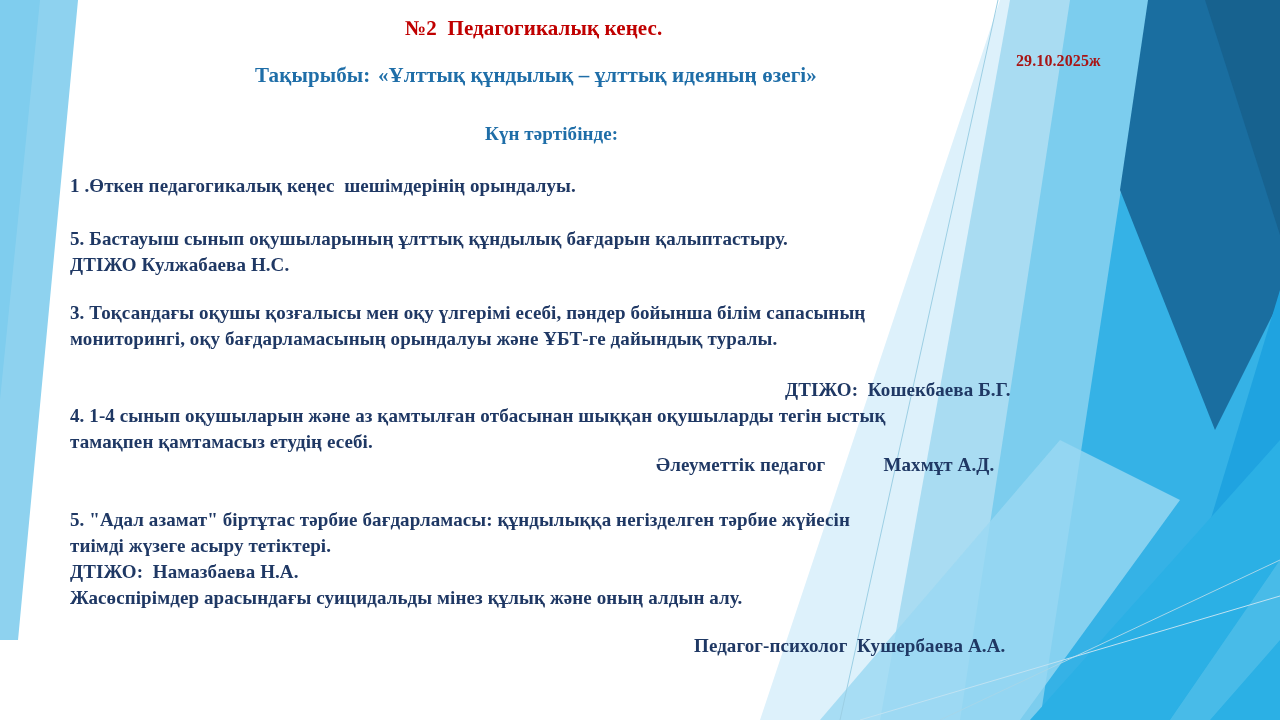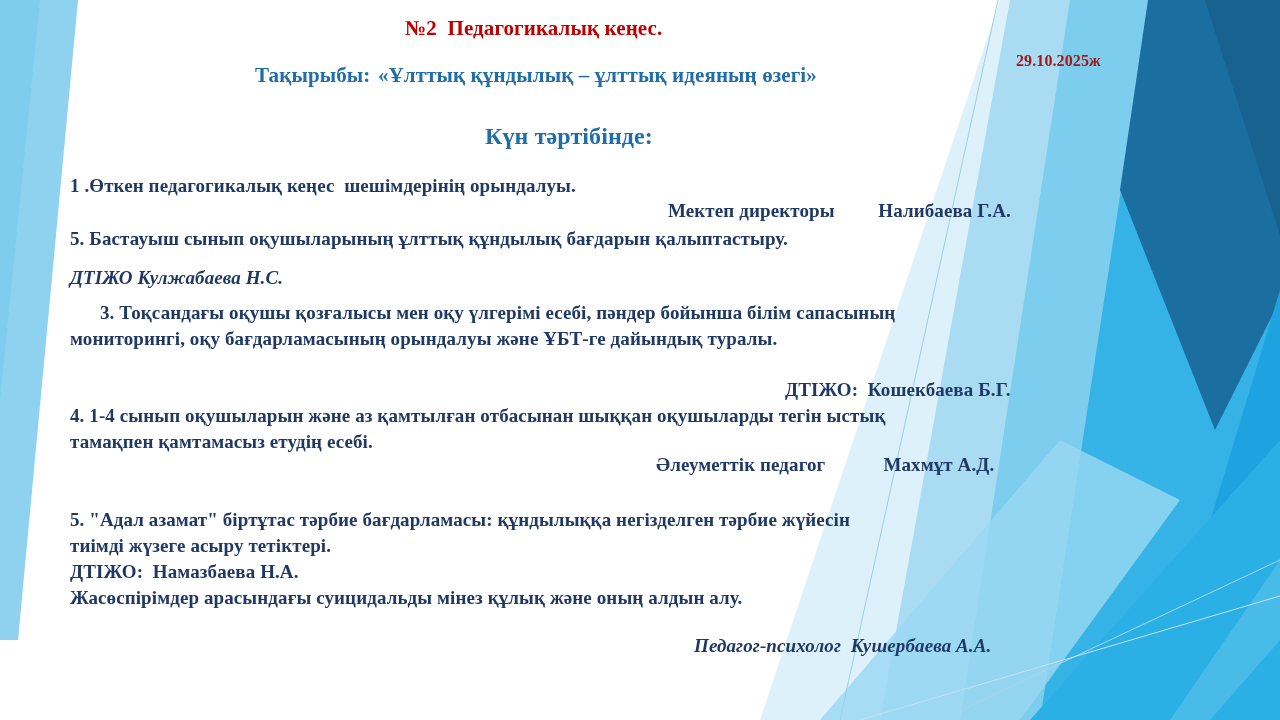--- a/index.html
+++ b/index.html
@@ -54,21 +54,21 @@
     font-weight: bold;
     margin-top: 16px;
   }
 
   .subject {
     color: #1f6ea8;
     font-size: 21px;
   }
   .agenda-head {
     color: #1f6ea8;
-    font-size: 24px;
+    font-size: 19px;
   }
 
   .body-line {
     color: #1f3864;
     font-size: 19px;
   }
   .name-line {
     color: #1f3864;
     font-size: 19px;
   }
@@ -110,42 +110,41 @@
     <div class="line date-red" style="left:1016px; top:36px;">29.10.2025ж</div>
 
     <div class="line subject" style="left:255px; top:63px;">Тақырыбы:</div>
 
     <div class="line subject" style="left:378px; top:63px;">«Ұлттық құндылық – ұлттық идеяның өзегі»</div>
 
     <div class="line agenda-head" style="left:485px; top:123px;">Күн тәртібінде:</div>
 
     <div class="line body-line" style="left:70px; top:175px;">1 .Өткен педагогикалық кеңес  шешімдерінің орындалуы.</div>
 
-    <div class="line name-line" style="left:668px; top:200px;">Мектеп директоры         Налибаева Г.А.</div>
 
     <div class="line body-line" style="left:70px; top:228px;">5. Бастауыш сынып оқушыларының ұлттық құндылық бағдарын қалыптастыру.</div>
 
-    <div class="line name-line" style="left:70px; top:267px;font-style:italic;">ДТІЖО Кулжабаева Н.С.</div>
+    <div class="line name-line" style="left:70px; top:254px;">ДТІЖО Кулжабаева Н.С.</div>
 
-    <div class="line body-line" style="left:70px; top:302px;margin-left:30px;">3. Тоқсандағы оқушы қозғалысы мен оқу үлгерімі есебі, пәндер бойынша білім сапасының</div>
+    <div class="line body-line" style="left:70px; top:302px;">3. Тоқсандағы оқушы қозғалысы мен оқу үлгерімі есебі, пәндер бойынша білім сапасының</div>
 
     <div class="line body-line" style="left:70px; top:328px;">мониторингі, оқу бағдарламасының орындалуы және ҰБТ-ге дайындық туралы.</div>
 
     <div class="line name-line" style="left:785px; top:379px;">ДТІЖО:  Кошекбаева Б.Г.</div>
 
     <div class="line body-line" style="left:70px; top:405px;">4. 1-4 сынып оқушыларын және аз қамтылған отбасынан шыққан оқушыларды тегін ыстық</div>
 
     <div class="line name-line" style="left:656px; top:454px;">Әлеуметтік педагог            Махмұт А.Д.</div>
 
     <div class="line body-line" style="left:70px; top:431px;">тамақпен қамтамасыз етудің есебі.</div>
 
     <div class="line body-line" style="left:70px; top:509px;">5. "Адал азамат" біртұтас тәрбие бағдарламасы: құндылыққа негізделген тәрбие жүйесін</div>
 
     <div class="line name-line" style="left:70px; top:561px;">ДТІЖО:  Намазбаева Н.А.</div>
 
     <div class="line body-line" style="left:70px; top:535px;">тиімді жүзеге асыру тетіктері.</div>
 
     <div class="line body-line" style="left:70px; top:587px;">Жасөспірімдер арасындағы суицидальды мінез құлық және оның алдын алу.</div>
 
-    <div class="line name-line" style="left:694px; top:635px;font-style:italic;">Педагог-психолог  Кушербаева А.А.</div>
+    <div class="line name-line" style="left:694px; top:635px;">Педагог-психолог  Кушербаева А.А.</div>
 
   </div>
 </div>
 
 </body></html>

